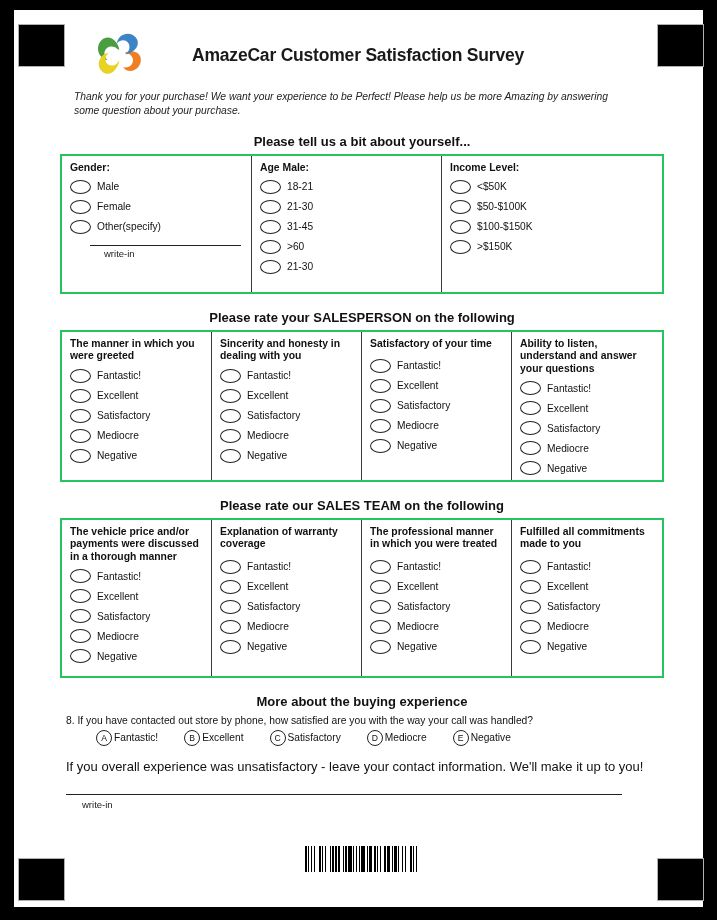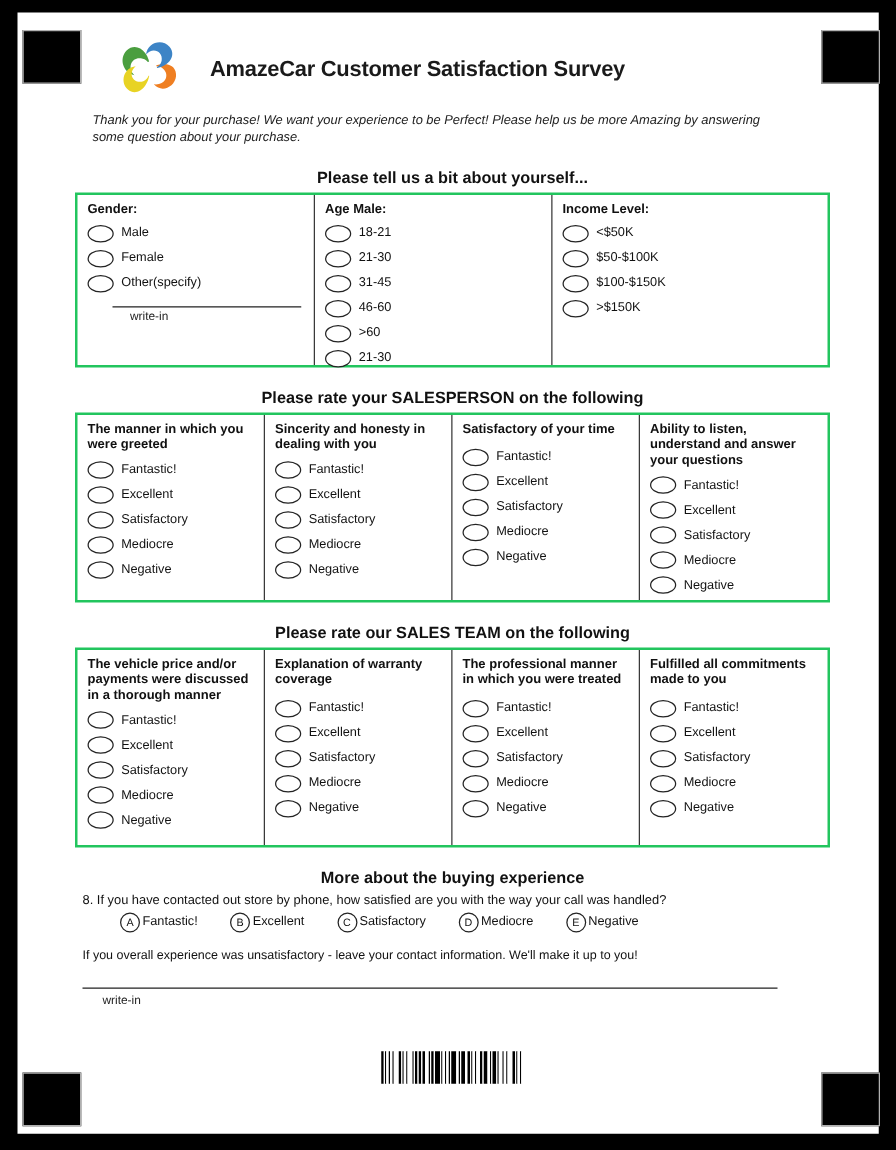--- a/index.html
+++ b/index.html
@@ -33,20 +33,21 @@
   .content{
     position:absolute;
     left:46px;top:12px;
     width:604px;
   }
 
   
   .header{
     display:flex;align-items:center;
     height:66px;
+    gap:24px;
   }
   .logo{
     width:52px;height:52px;margin-left:34px;margin-right:22px;
     flex:0 0 auto;position:relative;
   }
   .doc-title{
     font-size:17.5px;font-weight:bold;color:#1a1a1a;
     letter-spacing:-0.2px;
   }
   .intro{
@@ -123,21 +124,21 @@
   .letter-row{
     display:flex;margin-top:4px;margin-left:36px;
   }
   .letter-opt{display:flex;align-items:center;margin-right:26px;}
   .letter-circle{
     width:14px;height:14px;border:1.3px solid #222;border-radius:50%;
     font-size:8.6px;display:flex;align-items:center;justify-content:center;
     color:#111;flex:0 0 auto;margin-right:2px;
   }
   .letter-label{font-size:10.2px;color:#111;}
-  .q-note{font-size:10px;color:#111;margin-top:13px;margin-left:6px;}
+  .q-note{font-size:13px;color:#111;margin-top:13px;margin-left:6px;}
   .bottom-line{
     border-bottom:1.3px solid #222;
     margin:19px 42px 0 6px;height:1px;
   }
   .bottom-cap{font-size:9.5px;color:#222;margin-left:22px;margin-top:4px;}
 
   
   .barcode-wrap{
     margin-top:22px;text-align:center;
   }
@@ -210,24 +211,20 @@
           <div class="opt">
             <span class="bubble"></span>
             <span class="opt-label">21-30</span>
           </div>
           <div class="opt">
             <span class="bubble"></span>
             <span class="opt-label">31-45</span>
           </div>
           <div class="opt">
             <span class="bubble"></span>
-            <span class="opt-label">46-60</span>
-          </div>
-          <div class="opt">
-            <span class="bubble"></span>
             <span class="opt-label">&gt;60</span>
           </div>
           <div class="opt">
             <span class="bubble"></span>
             <span class="opt-label">21-30</span>
           </div>
         </div>
 
         <div class="col c3">
           <div class="col-title">Income Level:</div>

